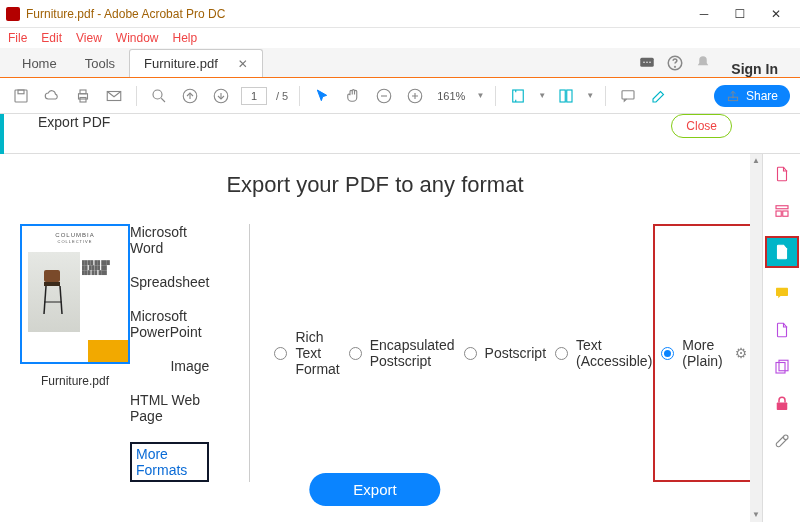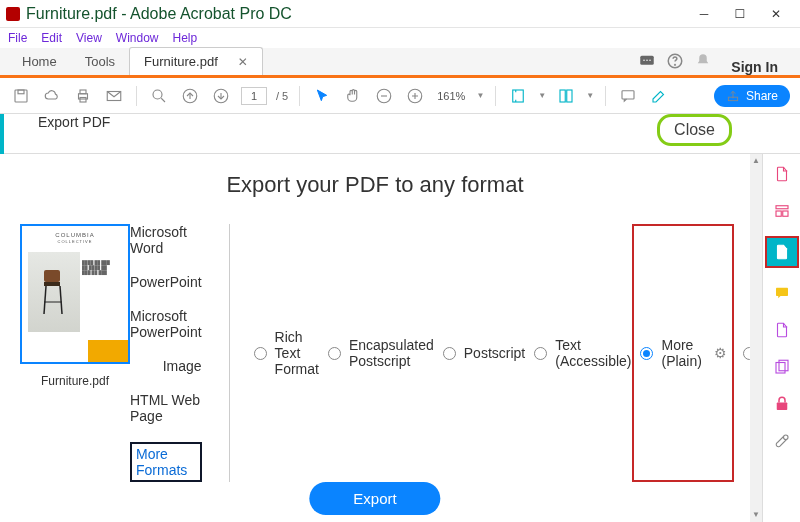--- a/index.html
+++ b/index.html
@@ -1,26 +1,26 @@
 <!DOCTYPE html>
 <html><head>
 <meta charset="utf-8">
 <style>
 * { margin: 0; padding: 0; box-sizing: border-box; font-family: "Segoe UI", Arial, sans-serif; }
 body { width: 800px; height: 522px; background: #fff; font-size: 12px; color: #333; overflow: hidden; }
 
 .titlebar { height: 28px; display: flex; align-items: center; padding: 0 6px; border-bottom: 1px solid #e5e5e5; }
 .titlebar .app-icon { width: 14px; height: 14px; background: #b30000; margin-right: 6px; border-radius: 2px; }
-.titlebar .title { flex: 1; font-size: 16px; color: #14532d; }
+.titlebar .title { flex: 1; font-size: 12px; color: #a16207; }
 .titlebar .wbtn { width: 36px; height: 24px; display: flex; align-items: center; justify-content: center; color: #333; }
 
-.menubar { height: 20px; display: flex; align-items: center; padding: 0 8px; gap: 14px; font-size: 12px; color: #6d28d9; }
+.menubar { height: 20px; display: flex; align-items: center; padding: 0 8px; gap: 14px; font-size: 12px; color: #ef4444; }
 .menubar span { cursor: default; }
 
-.tabbar { height: 30px; display: flex; align-items: flex-end; padding: 0 8px; border-bottom: 3px solid #f97316; background: #f5f5f5; }
+.tabbar { height: 30px; display: flex; align-items: flex-end; padding: 0 8px; border-bottom: 1px solid #f97316; background: #f5f5f5; }
 .tabbar .tab { height: 28px; padding: 0 14px; display: flex; align-items: center; font-size: 13px; color: #555; }
 .tabbar .tab.doctab { background: #fff; border: 1px solid #ccc; border-bottom: none; border-radius: 3px 3px 0 0; gap: 20px; color: #333; }
 .tabbar .flex { flex: 1; }
 .tabbar .ricon { width: 28px; height: 28px; display: flex; align-items: center; justify-content: center; color: #888; }
 .tabbar .signin { font-size: 14px; font-weight: 600; color: #333; padding: 0 14px; }
 .tabbar .close-x { font-size: 12px; color: #777; }
 
 .toolbar { height: 36px; display: flex; align-items: center; padding: 0 10px; gap: 9px; border-bottom: 1px solid #ddd; }
 .toolbar .tbtn { width: 22px; height: 22px; display: flex; align-items: center; justify-content: center; color: #777; }
 .toolbar .sep { width: 1px; height: 20px; background: #ddd; margin: 0 2px; }
@@ -30,49 +30,49 @@
 .toolbar .flex { flex: 1; }
 .toolbar .sharebtn { background: #0a84ff; color: #fff; border-radius: 14px; padding: 4px 12px; font-size: 12px; display: flex; align-items: center; gap: 6px; }
 .toolbar svg { stroke: #888; fill: none; stroke-width: 1.5; }
 .toolbar .accent svg { stroke: #00b5c8; }
 .toolbar .sel svg { stroke: #0a84ff; fill: #0a84ff; }
 
 .panelhead { height: 40px; display: flex; align-items: flex-start; padding: 0 32px; border-bottom: 1px solid #ddd; }
 .panelhead .accentbar { width: 4px; height: 40px; background: #00b5c8; position: absolute; left: 0; }
 .panelhead .pname { font-size: 14px; color: #333; font-weight: 500; margin-left: 6px; }
 .panelhead .flex { flex: 1; }
-.panelhead .closebtn { border: 3px solid #84cc16; border-radius: 14px; padding: 4px 14px; font-size: 16px; color: #404040; margin-right: 36px; }
+.panelhead .closebtn { border: 1px solid #84cc16; border-radius: 14px; padding: 4px 14px; font-size: 12px; color: #ef4444; margin-right: 36px; }
 
 .workarea { display: flex; height: calc(522px - 28px - 20px - 30px - 36px - 40px); }
 
 .main { flex: 1; position: relative; padding: 18px 20px 0 20px; overflow: hidden; }
 .main h1 { font-size: 22px; font-weight: 400; color: #333; text-align: center; margin-bottom: 26px; }
 
 .cols { display: flex; gap: 0; }
 .thumbcol { width: 200px; display: flex; flex-direction: column; align-items: center; }
 .thumb { width: 110px; height: 140px; border: 2px solid #0a84ff; background: #fff; position: relative; overflow: hidden; }
 .thumb .tl { position: absolute; top: 6px; left: 0; right: 0; text-align: center; font-size: 6px; letter-spacing: 1px; color: #555; }
 .thumb .photo { position: absolute; top: 26px; left: 6px; width: 52px; height: 80px; background: linear-gradient(#e6e8e4, #d2d4ce); }
 .thumb .chair { position: absolute; top: 40px; left: 16px; width: 30px; height: 50px; }
 .thumb .txt { position: absolute; top: 34px; right: 8px; width: 38px; font-size: 4px; line-height: 5px; color: #666; }
 .thumb .bot { position: absolute; bottom: 0; right: 0; width: 40px; height: 22px; background: #f2a900; }
 .thumbname { font-size: 12px; color: #333; margin-top: 10px; }
 
-.fmts { width: 210px; display: flex; flex-direction: column; gap: 18px; align-items: flex-end; padding-right: 27px; border-right: 1px solid #ccc; font-size: 14px; color: #333; }
+.fmts { width: 210px; display: flex; flex-direction: column; gap: 18px; align-items: flex-end; padding-right: 40px; border-right: 1px solid #ccc; font-size: 14px; color: #333; }
 .fmts .fmt.more { color: #0a6bd6; border: 2px solid #0f172a; padding: 2px 4px; }
 
 .opts { flex: 1; padding-left: 24px; display: flex; flex-direction: row; gap: 9px; font-size: 14px; color: #333; }
 .opt { display: flex; align-items: center; gap: 8px; }
 .radio { width: 13px; height: 13px; border: 1.5px solid #888; border-radius: 50%; display: flex; align-items: center; justify-content: center; flex-shrink: 0; }
 .radio.sel { border-color: #0a84ff; }
 .radio.sel::after { content: ""; width: 7px; height: 7px; background: #0a84ff; border-radius: 50%; }
 .opt.boxed { border: 2px solid #c62828; padding: 4px 6px; margin-left: -8px; width: fit-content; }
 .gear { color: #888; margin-left: 4px; }
 
-.exportbtn { position: absolute; bottom: 7px; left: 50%; transform: translateX(-50%); background: #0a84ff; color: #fff; font-size: 15px; padding: 8px 44px; border-radius: 22px; }
+.exportbtn { position: absolute; bottom: 16px; left: 50%; transform: translateX(-50%); background: #0a84ff; color: #fff; font-size: 15px; padding: 8px 44px; border-radius: 22px; }
 
 .sb { width: 12px; background: #f1f1f1; display: flex; flex-direction: column; align-items: center; }
 .sb .arr { height: 14px; color: #888; font-size: 8px; line-height: 14px; }
 .sb .track { flex: 1; }
 
 .rp { width: 38px; background: #fff; border-left: 1px solid #ddd; display: flex; flex-direction: column; align-items: center; padding-top: 8px; gap: 13px; }
 .rp .ritem { width: 24px; height: 24px; display: flex; align-items: center; justify-content: center; }
 .rp svg { stroke-width: 1.5; }
 .rp .boxed { border: 2px solid #c62828; padding: 2px; width: 34px; height: 32px; background: #00b5c8; }
 .rp .boxed svg { stroke: #fff; fill: #fff; }
@@ -260,21 +260,21 @@
                 <line x1="6" y1="36" x2="24" y2="36" stroke="#222"></line>
               </svg></div>
           <div class="txt">████ ██ ███<br>██ ████ ██<br>███ ██ ███</div>
           <div class="bot"></div>
         </div>
         <div class="thumbname">Furniture.pdf</div>
       </div>
 
       <div class="fmts">
         <div class="fmt">Microsoft Word</div>
-        <div class="fmt">PowerPoint</div>
+        <div class="fmt">Spreadsheet</div>
         <div class="fmt">Microsoft PowerPoint</div>
         <div class="fmt">Image</div>
         <div class="fmt">HTML Web Page</div>
         <div class="fmt more">More Formats</div>
       </div>
 
       <div class="opts">
         <div class="opt">
             <div class="radio"></div>
             <span>Rich Text Format</span>

